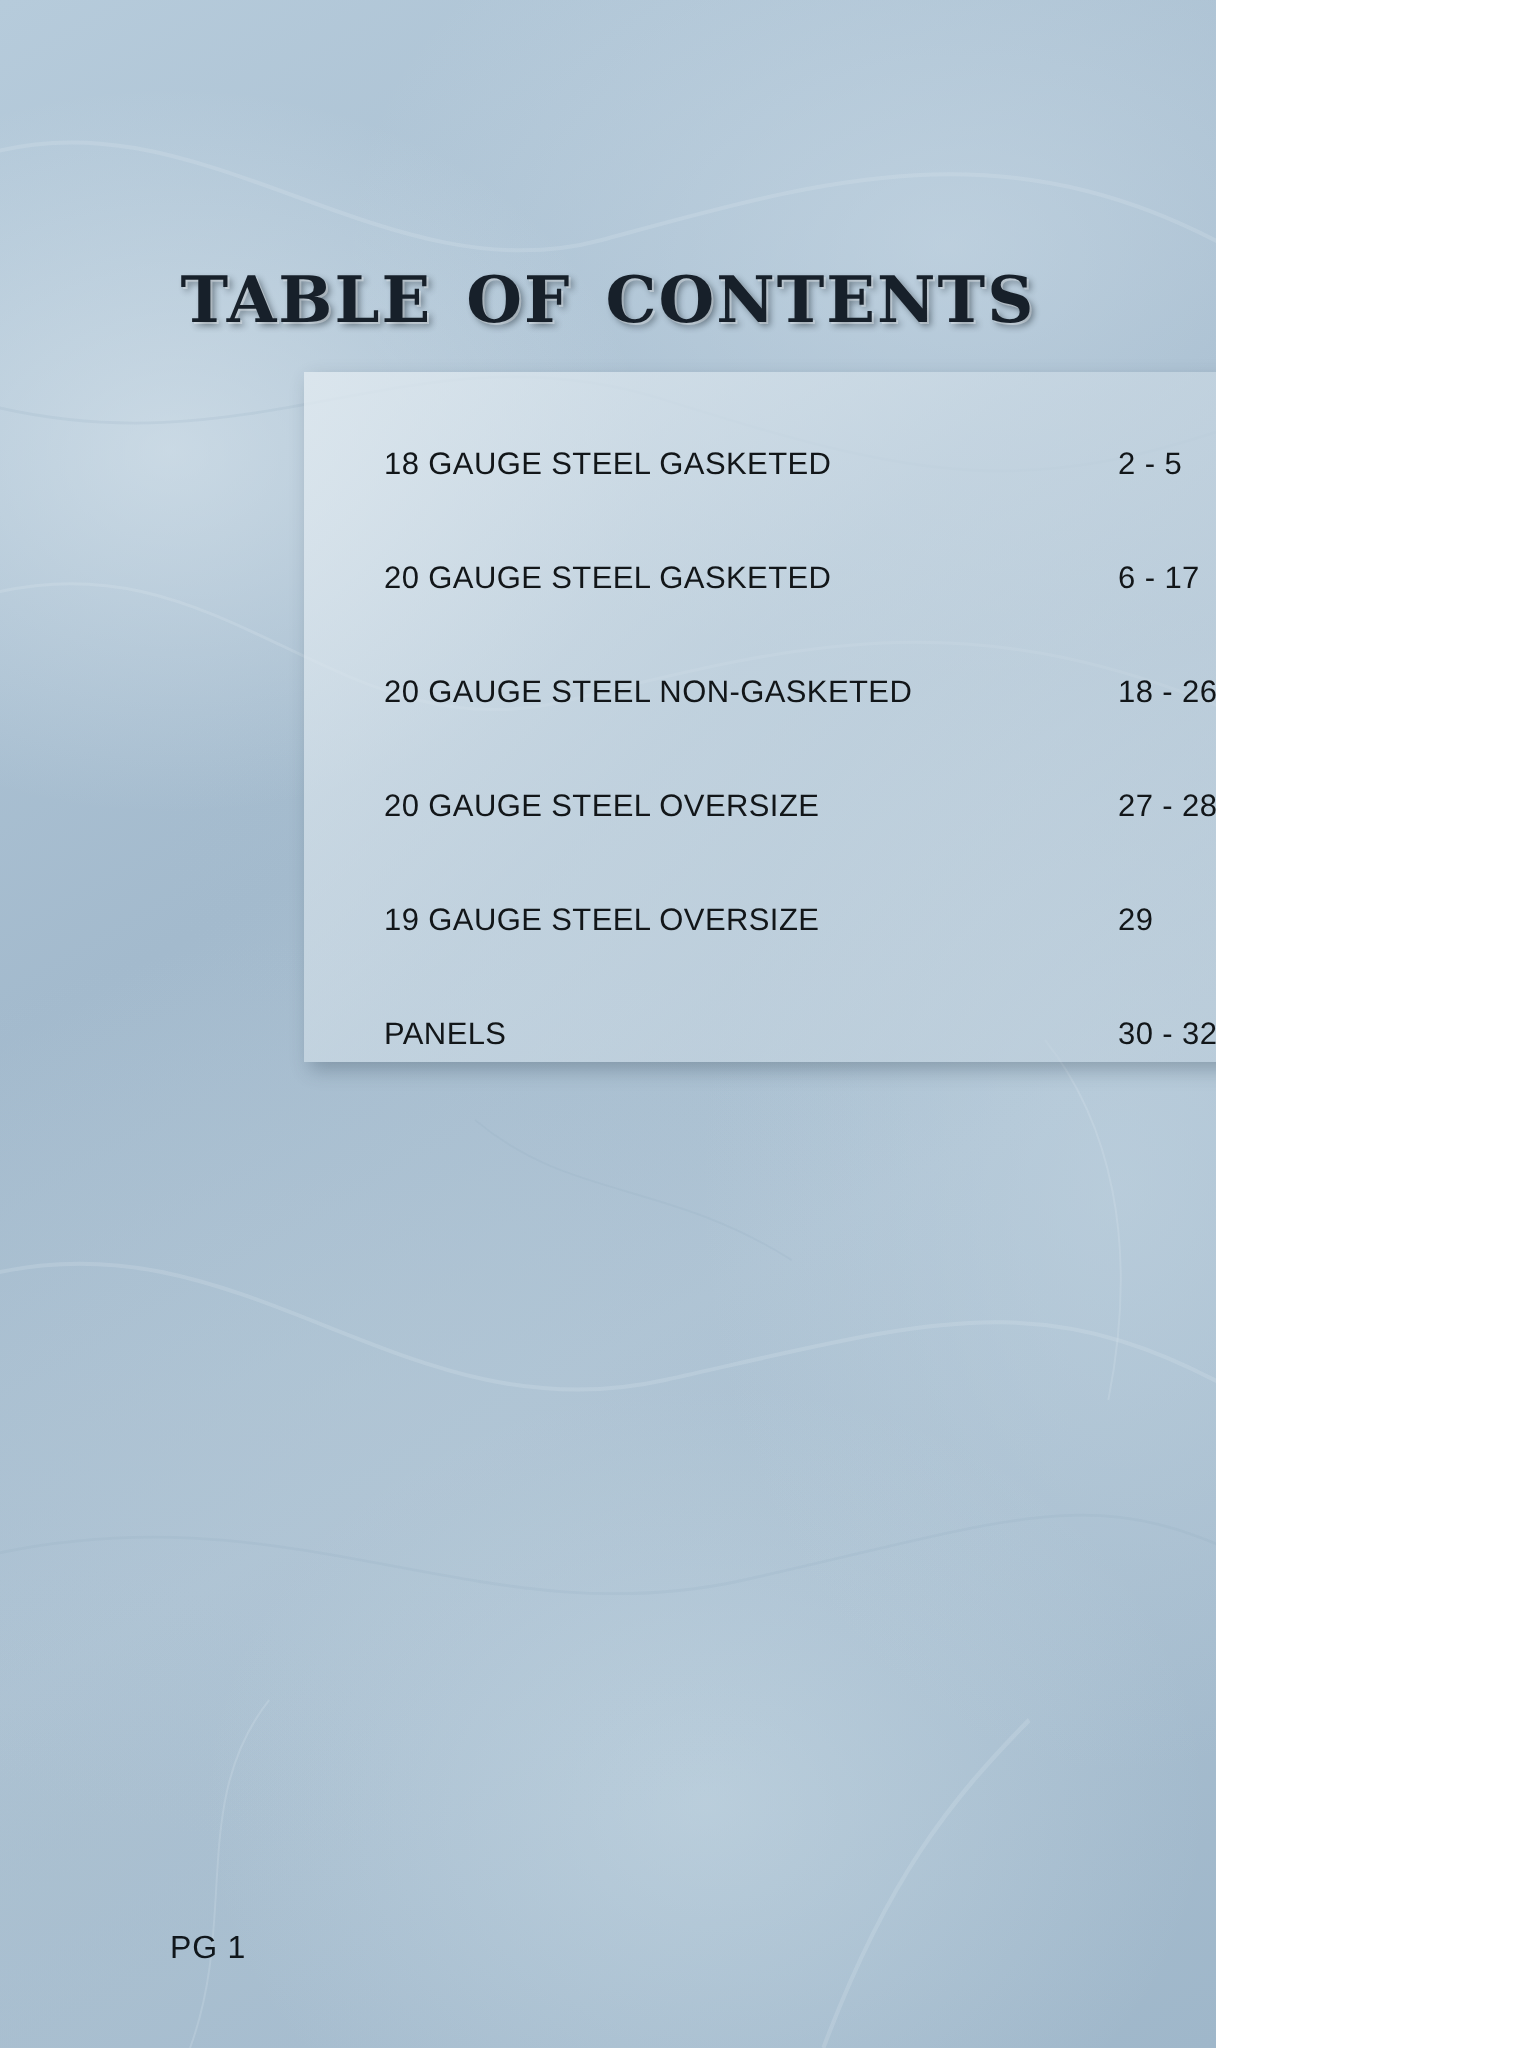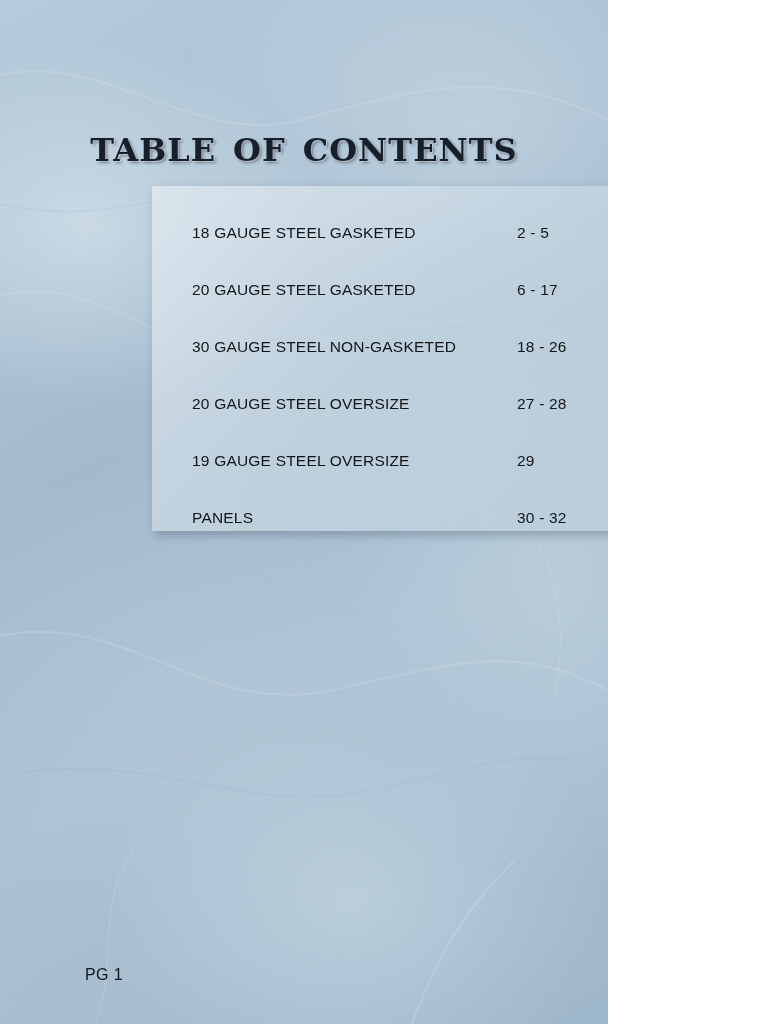--- a/index.html
+++ b/index.html
@@ -73,20 +73,21 @@
     list-style: none;
     margin: 0;
     padding: 0;
   }
   .toc-row {
     display: flex;
     align-items: center;
     height: 57px;
     padding: 0 0 0 40px;
     box-sizing: border-box;
+    gap: 42px;
   }
   .toc-label {
     font-size: 15.5px;
     color: #121619;
     letter-spacing: 0.2px;
     flex: 0 0 325px;
   }
   .toc-pages {
     font-size: 15.5px;
     color: #121619;
@@ -130,21 +131,21 @@
     <ul class="toc-list">
       <li class="toc-row">
         <span class="toc-label">18 GAUGE STEEL GASKETED</span>
         <span class="toc-pages">2 - 5</span>
       </li>
       <li class="toc-row">
         <span class="toc-label">20 GAUGE STEEL GASKETED</span>
         <span class="toc-pages">6 - 17</span>
       </li>
       <li class="toc-row">
-        <span class="toc-label">30 GAUGE STEEL NON-GASKETED</span>
+        <span class="toc-label">20 GAUGE STEEL NON-GASKETED</span>
         <span class="toc-pages">18 - 26</span>
       </li>
       <li class="toc-row">
         <span class="toc-label">20 GAUGE STEEL OVERSIZE</span>
         <span class="toc-pages">27 - 28</span>
       </li>
       <li class="toc-row">
         <span class="toc-label">19 GAUGE STEEL OVERSIZE</span>
         <span class="toc-pages">29</span>
       </li>

